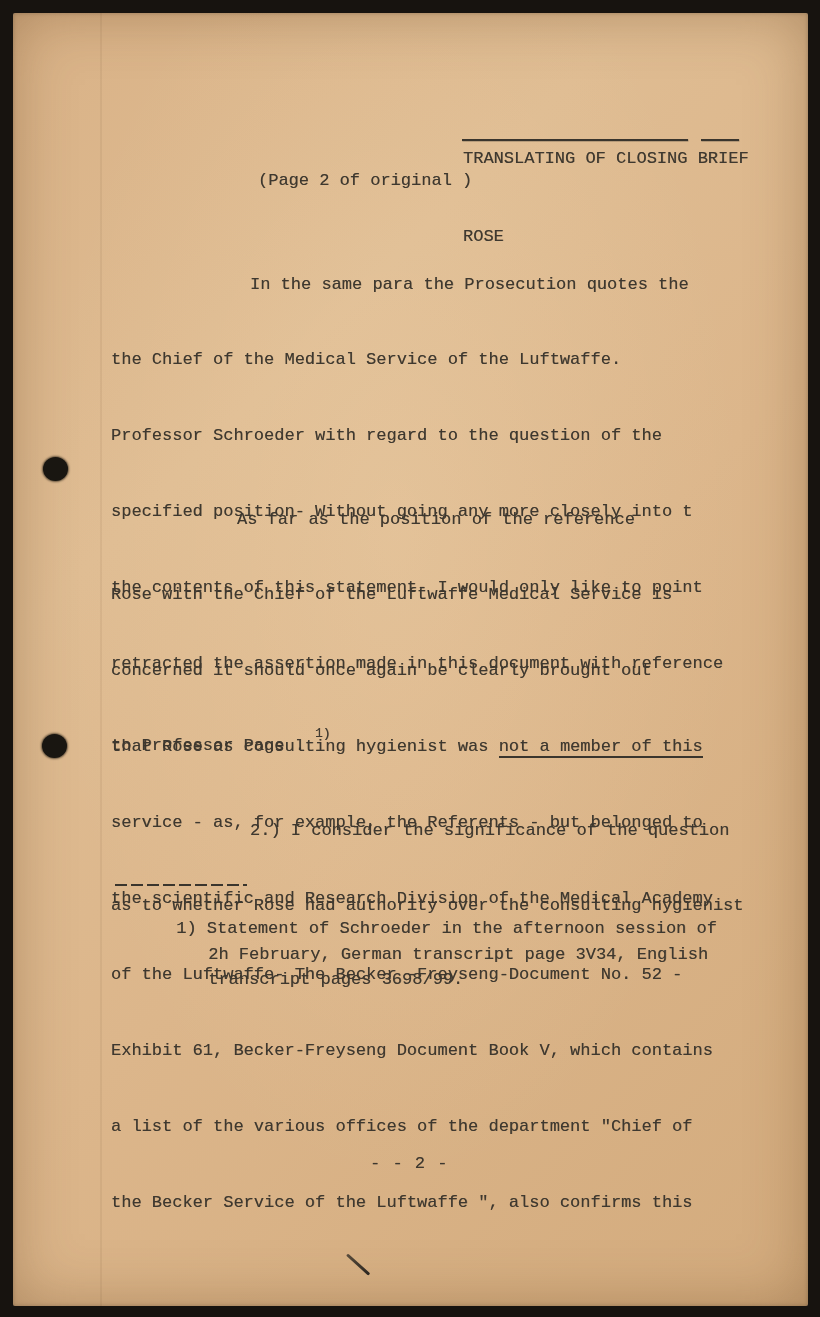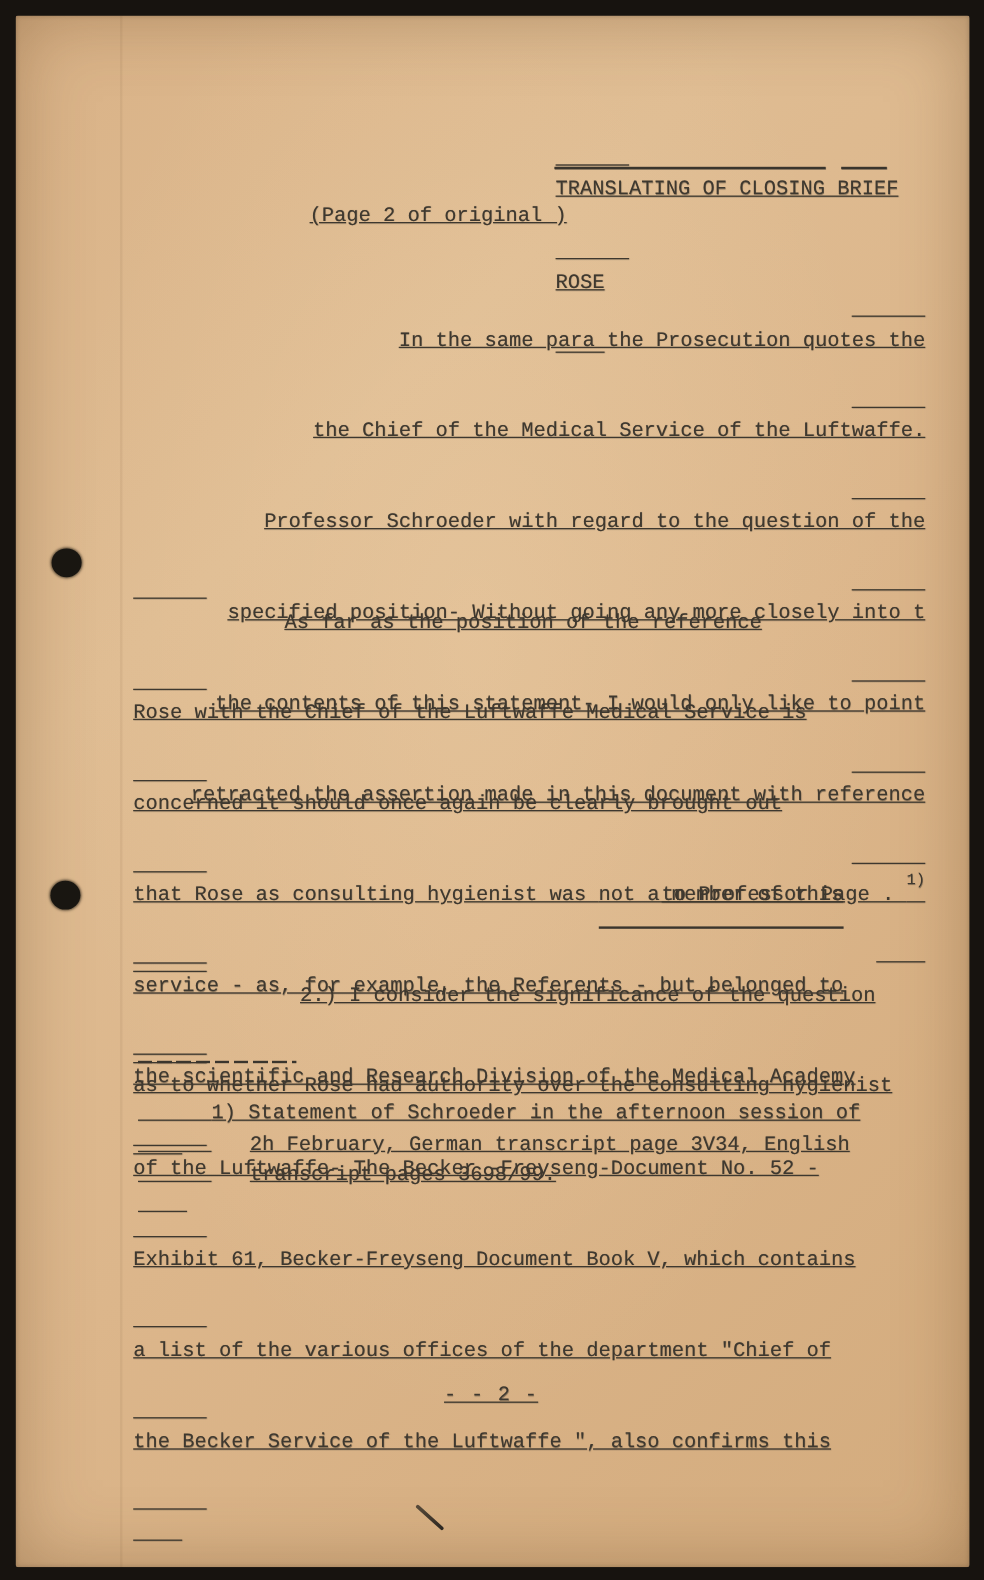--- a/index.html
+++ b/index.html
@@ -40,43 +40,42 @@
     background: rgba(90,62,32,0.07);
   }
   .typed {
     position: absolute;
     color: #3e382f;
     font-size: 17px;
     line-height: 25.3px;
     letter-spacing: 0px;
     white-space: pre;
     text-shadow: 0.3px 0.3px 0.6px rgba(62,56,47,0.55);
-    text-decoration: underline;
   }
   .header-block { left: 450px; top: 81px; line-height: 26px; }
   .hline { display: block; }
   .rule {
     position: absolute;
     background: #3a352d;
     height: 2px;
     box-shadow: 0.4px 0.4px 0.5px rgba(62,56,47,0.5);
   }
   .rule-long  { left: 449px; top: 126px; width: 226px; }
   .rule-short { left: 688px; top: 126px; width: 38px; }
   .page-ref { left: 245px; top: 155px; }
   .para { left: 98px; top: 0; width: 660px; }
   .para .line { display: block; }
   .indent1 { padding-left: 139px; }
   .indent2 { padding-left: 126px; }
-  .p1 { top: 208px; text-align: right; }
+  .p1 { top: 208px; }
   .p2 { top: 443px; }
   .p3 { top: 754px; }
   .uline {
     border-bottom: 2px solid #3a352d;
-    padding-bottom: 16px;
+    padding-bottom: 0px;
   }
   sup.fnref {
     font-size: 13px;
     position: relative;
     top: -6px;
     letter-spacing: 0;
   }
   .fn-rule {
     position: absolute;
     left: 102px;

